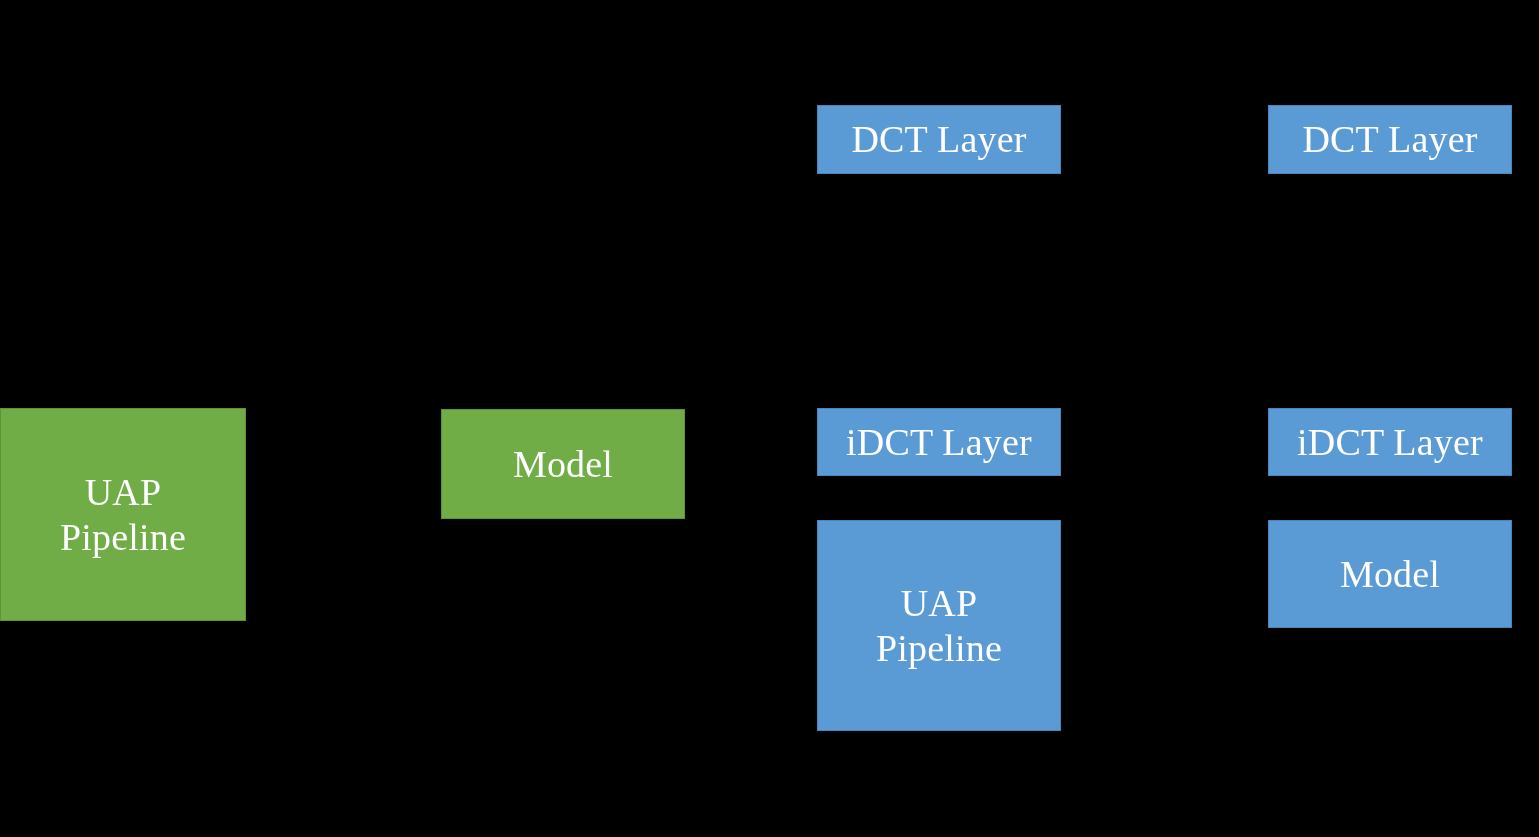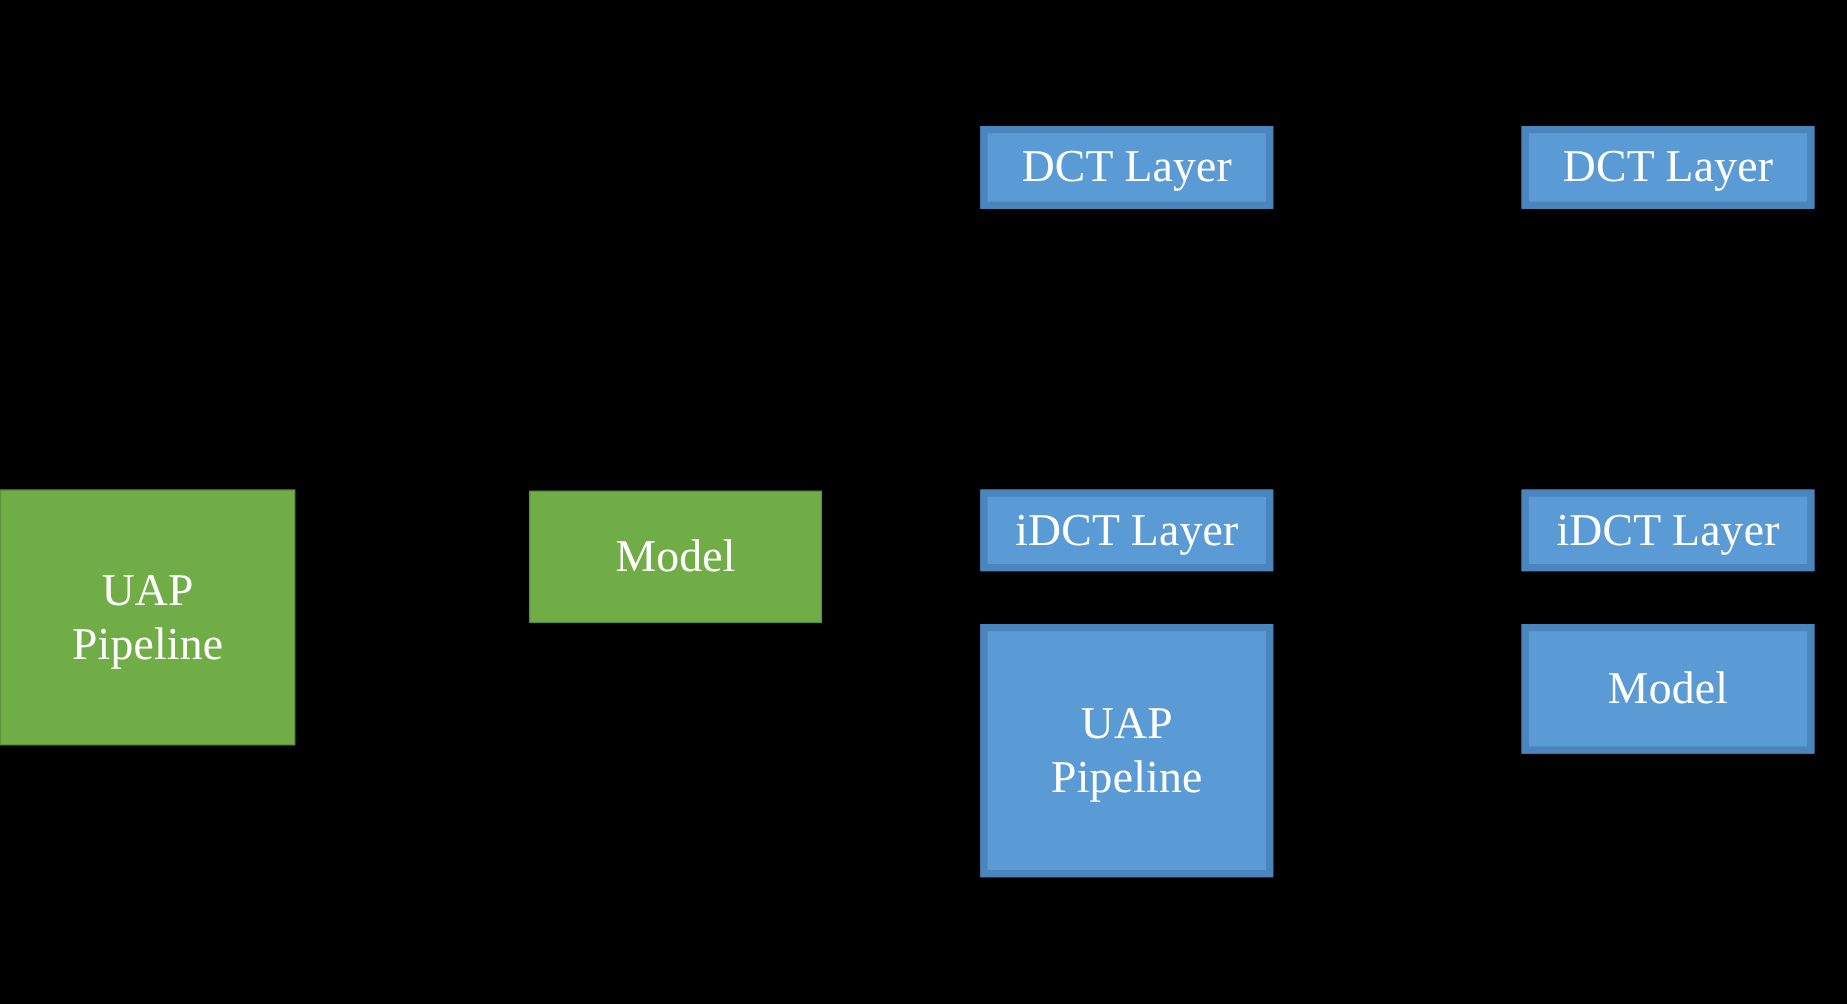--- a/index.html
+++ b/index.html
@@ -30,21 +30,21 @@
     letter-spacing: 0.2px;
     white-space: pre-line;
     font-weight: 400;
   }
   .node.green {
     background: #70AD47;
     border: 1px solid #5E9338;
   }
   .node.blue {
     background: #5B9BD5;
-    border: 6px solid #6d28d9;
+    border: 1px solid #6d28d9;
   }
   .node-label {
     display: block;
     width: 100%;
     white-space: pre-line;
   }
 </style>
 </head>
 <body>
 

